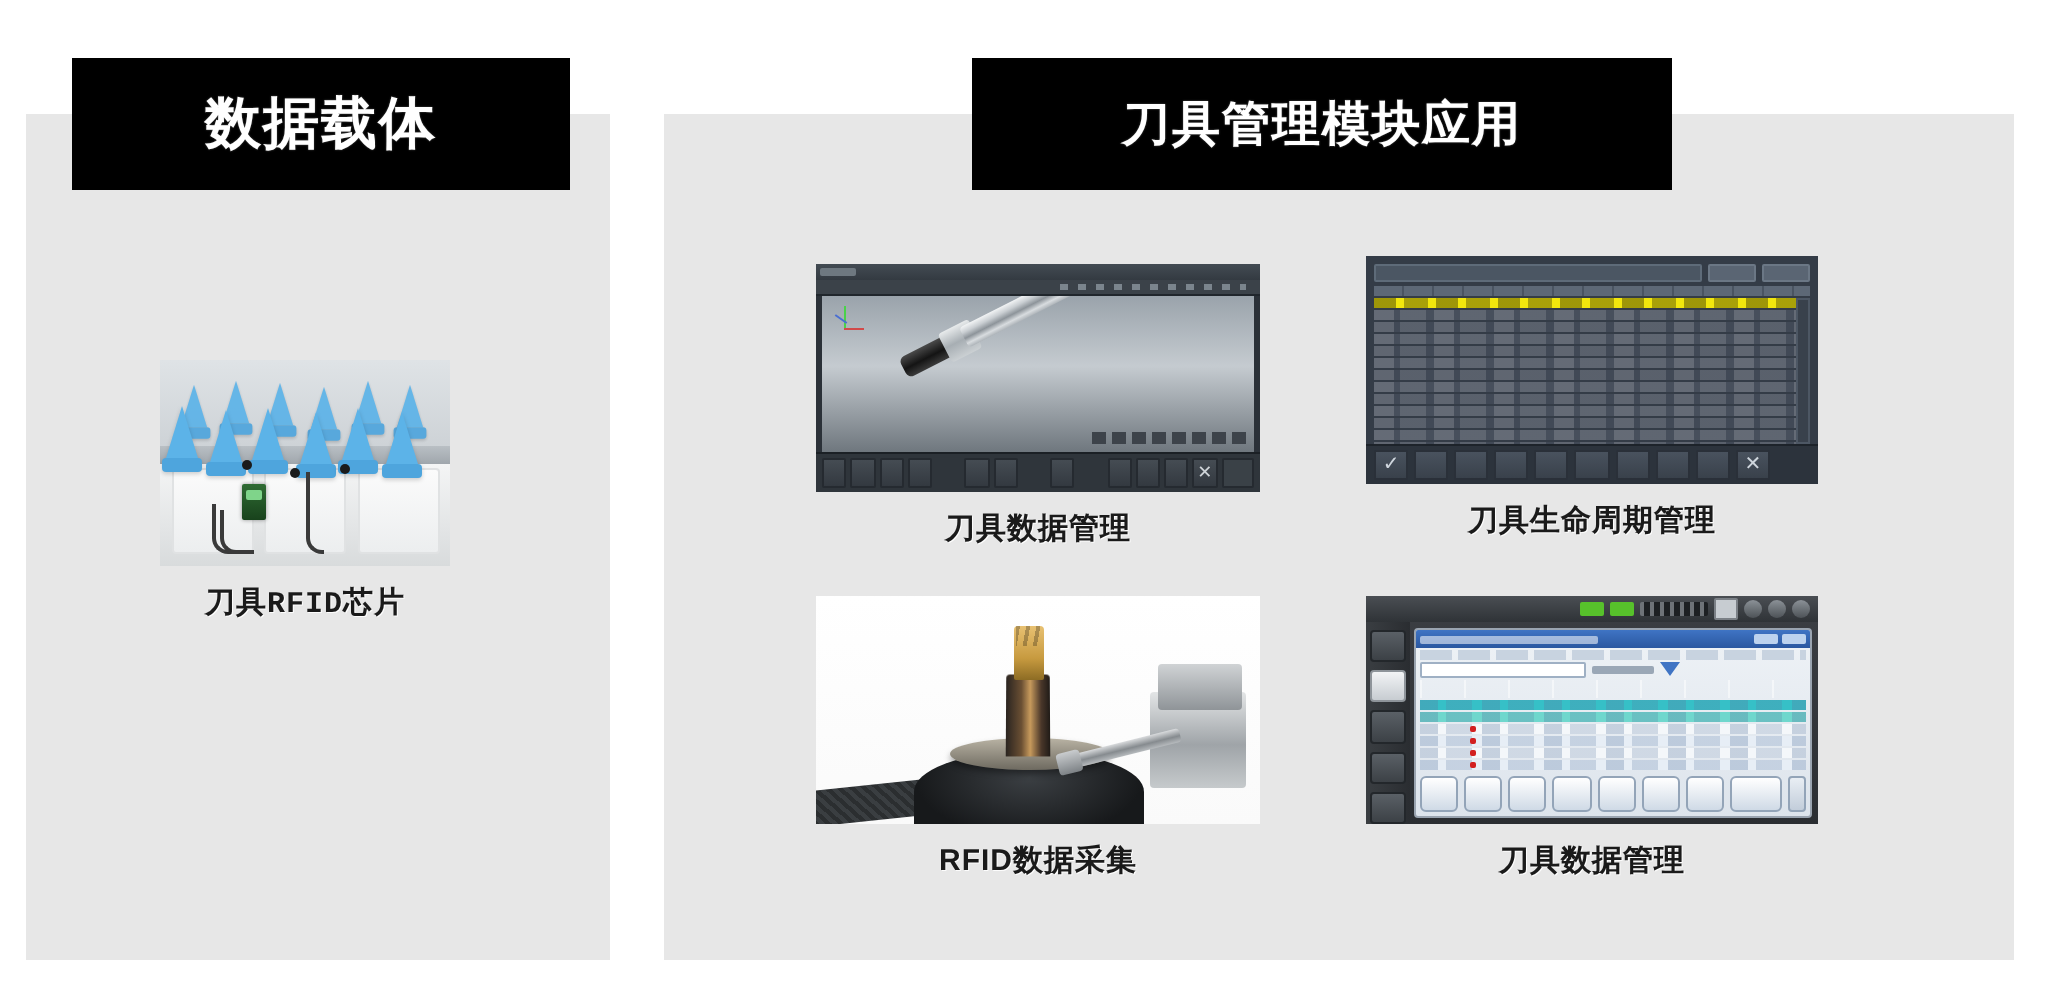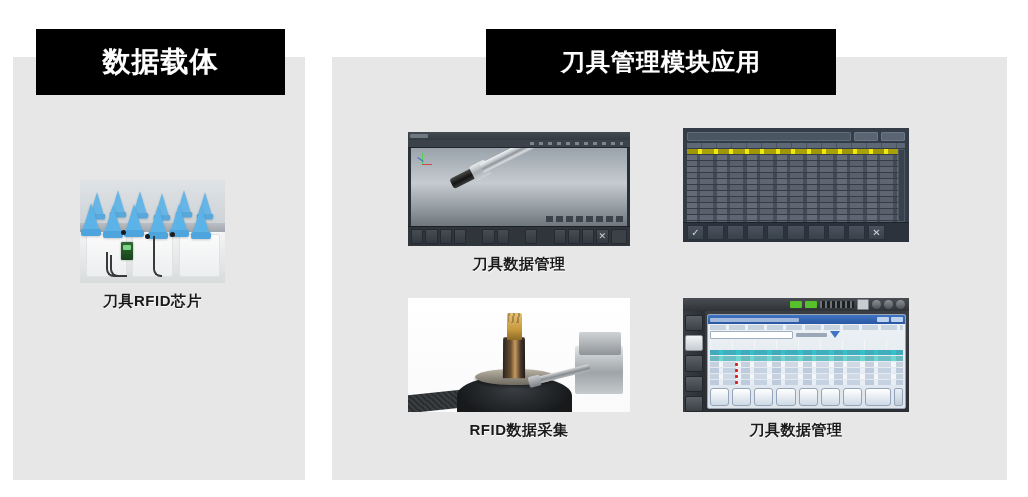--- a/index.html
+++ b/index.html
@@ -60,21 +60,21 @@
     margin-top: 9px;
     font-size: 15px;
     font-weight: bold;
     color: #1a1a1a;
     white-space: nowrap;
     text-shadow: 0.5px 0.5px 0 rgba(255,255,255,0.9);
     letter-spacing: .5px;
   }
 
   
-  #card-rfid-chip { left: 80px; top: 180px; }
+  #card-rfid-chip { left: 80px; top: 180px; font-family: Liberation Mono, monospace; }
   #thumb-rfid-chip { width: 145px; height: 103px; }
   .photo-rack {
     position: absolute; inset: 0;
     background:
       linear-gradient(180deg, #d9dde0 0%, #cfd4d8 38%, #e9ebec 39%, #f2f3f3 100%);
   }
   .rack-backwall {
     position: absolute; left:0; top:0; right:0; height: 44%;
     background: linear-gradient(180deg,#dfe3e6,#cdd2d6);
   }
@@ -530,20 +530,21 @@
       <div class="dt-fbtn"></div>
       <div class="dt-fbtn"></div>
       <div class="dt-fbtn"></div>
       <div class="dt-fbtn"></div>
       <div class="dt-fbtn"></div>
       <div class="dt-fbtn"></div>
       <div class="dt-fbtn x"></div>
       <div class="dt-fbtn blank"></div>
     </div>
   </div>
+  <div class="caption">刀具生命周期管理</div>
 </div>
 
 <div class="card" id="card-rfid-capture">
   <div class="thumb" id="thumb-rfid-capture">
     <div class="ph-bg">
       <div class="ph-mat"></div>
       <div class="ph-base"></div>
       <div class="ph-ring"></div>
       <div class="ph-holder"></div>
       <div class="ph-cutter"></div>

